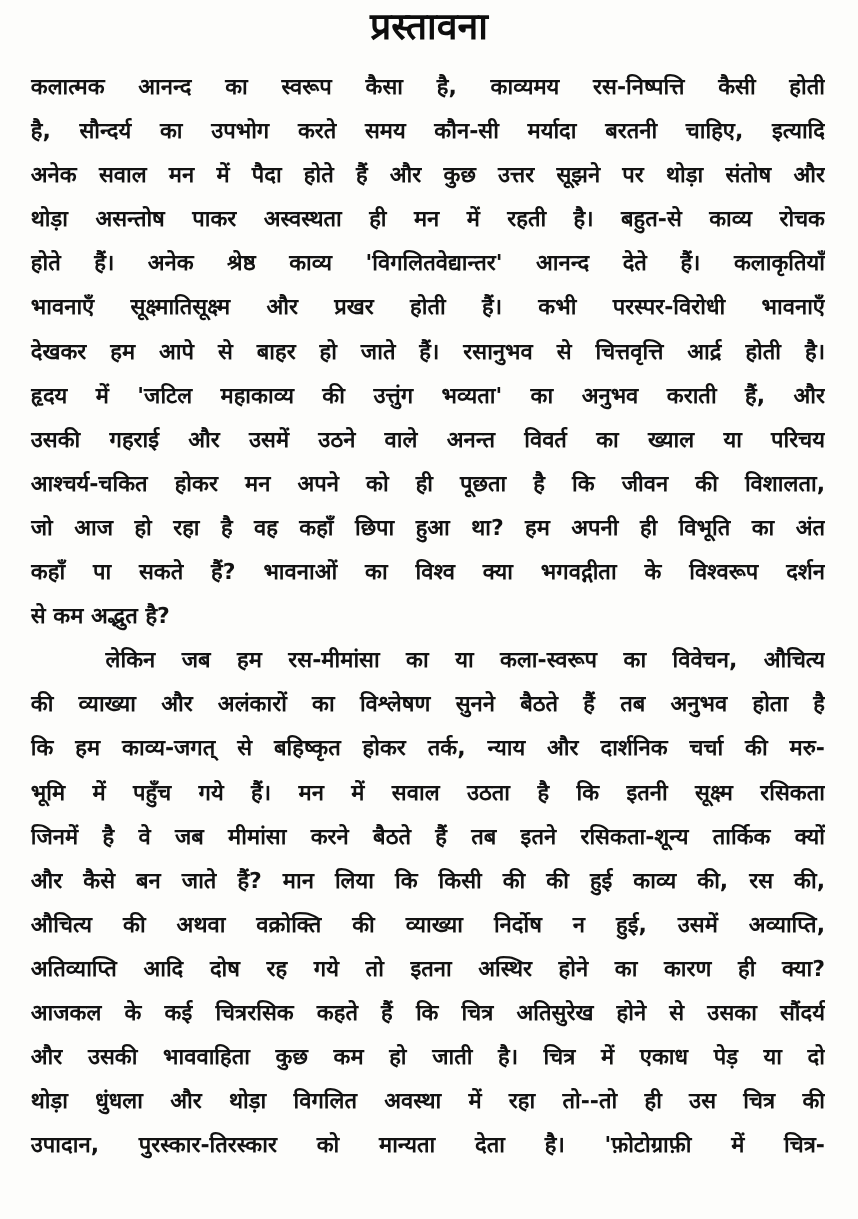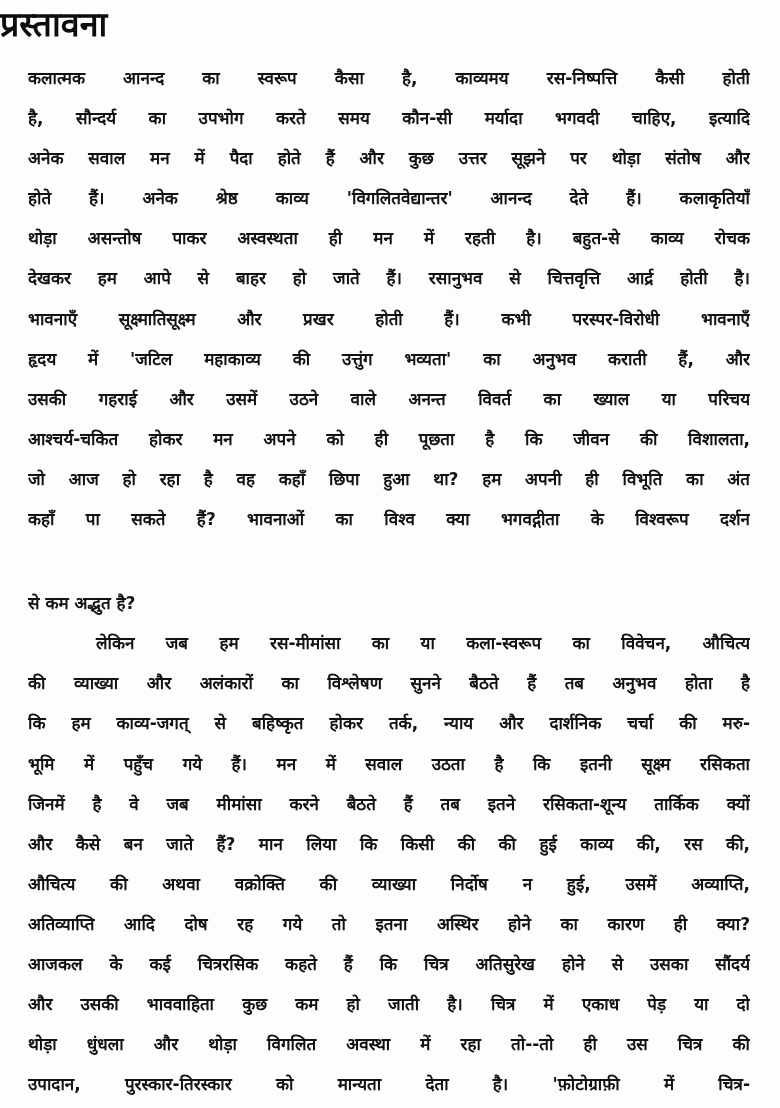--- a/index.html
+++ b/index.html
@@ -22,68 +22,68 @@
       width: 780px;
       height: 1108px;
       background: #fdfdfb;
     }
     .title {
       position: absolute;
       left: 0;
       right: 0;
       top: 2px;
       height: 44px;
+      text-align: center;
       font-size: 34px;
       font-weight: bold;
       line-height: 44px;
       letter-spacing: 0px;
       color: #0d0d0d;
     }
     .body-text {
       position: absolute;
       left: 28px;
       width: 722px;
       top: 58px;
     }
     .line {
       display: block;
       height: 40.1px;
       line-height: 40.1px;
-      font-size: 17px;
+      font-size: 20px;
       font-weight: bold;
       white-space: nowrap;
       text-align: justify;
       text-align-last: justify;
       overflow: hidden;
       color: #121212;
     }
     .line.last {
       text-align-last: left;
-      margin-top: 44px;
     }
     .line.indent {
       padding-left: 68px;
     }
   </style>
 </head>
 <body>
 
 <div class="page">
   <div class="title">प्रस्तावना</div>
 
   <div class="body-text">
 
     <div>
       <span class="line">कलात्मक आनन्द का स्वरूप कैसा है, काव्यमय रस-निष्पत्ति कैसी होती</span>
-      <span class="line">है, सौन्दर्य का उपभोग करते समय कौन-सी मर्यादा भगवदी चाहिए, इत्यादि</span>
+      <span class="line">है, सौन्दर्य का उपभोग करते समय कौन-सी मर्यादा बरतनी चाहिए, इत्यादि</span>
       <span class="line">अनेक सवाल मन में पैदा होते हैं और कुछ उत्तर सूझने पर थोड़ा संतोष और</span>
+      <span class="line">थोड़ा असन्तोष पाकर अस्वस्थता ही मन में रहती है। बहुत-से काव्य रोचक</span>
       <span class="line">होते हैं। अनेक श्रेष्ठ काव्य 'विगलितवेद्यान्तर' आनन्द देते हैं। कलाकृतियाँ</span>
-      <span class="line">थोड़ा असन्तोष पाकर अस्वस्थता ही मन में रहती है। बहुत-से काव्य रोचक</span>
+      <span class="line">भावनाएँ सूक्ष्मातिसूक्ष्म और प्रखर होती हैं। कभी परस्पर-विरोधी भावनाएँ</span>
       <span class="line">देखकर हम आपे से बाहर हो जाते हैं। रसानुभव से चित्तवृत्ति आर्द्र होती है।</span>
-      <span class="line">भावनाएँ सूक्ष्मातिसूक्ष्म और प्रखर होती हैं। कभी परस्पर-विरोधी भावनाएँ</span>
       <span class="line">हृदय में 'जटिल महाकाव्य की उत्तुंग भव्यता' का अनुभव कराती हैं, और</span>
       <span class="line">उसकी गहराई और उसमें उठने वाले अनन्त विवर्त का ख्याल या परिचय</span>
       <span class="line">आश्चर्य-चकित होकर मन अपने को ही पूछता है कि जीवन की विशालता,</span>
       <span class="line">जो आज हो रहा है वह कहाँ छिपा हुआ था? हम अपनी ही विभूति का अंत</span>
       <span class="line">कहाँ पा सकते हैं? भावनाओं का विश्व क्या भगवद्गीता के विश्वरूप दर्शन</span>
       <span class="line last">से कम अद्भुत है?</span>
     </div>
 
     <div>
       <span class="line indent">लेकिन जब हम रस-मीमांसा का या कला-स्वरूप का विवेचन, औचित्य</span>

